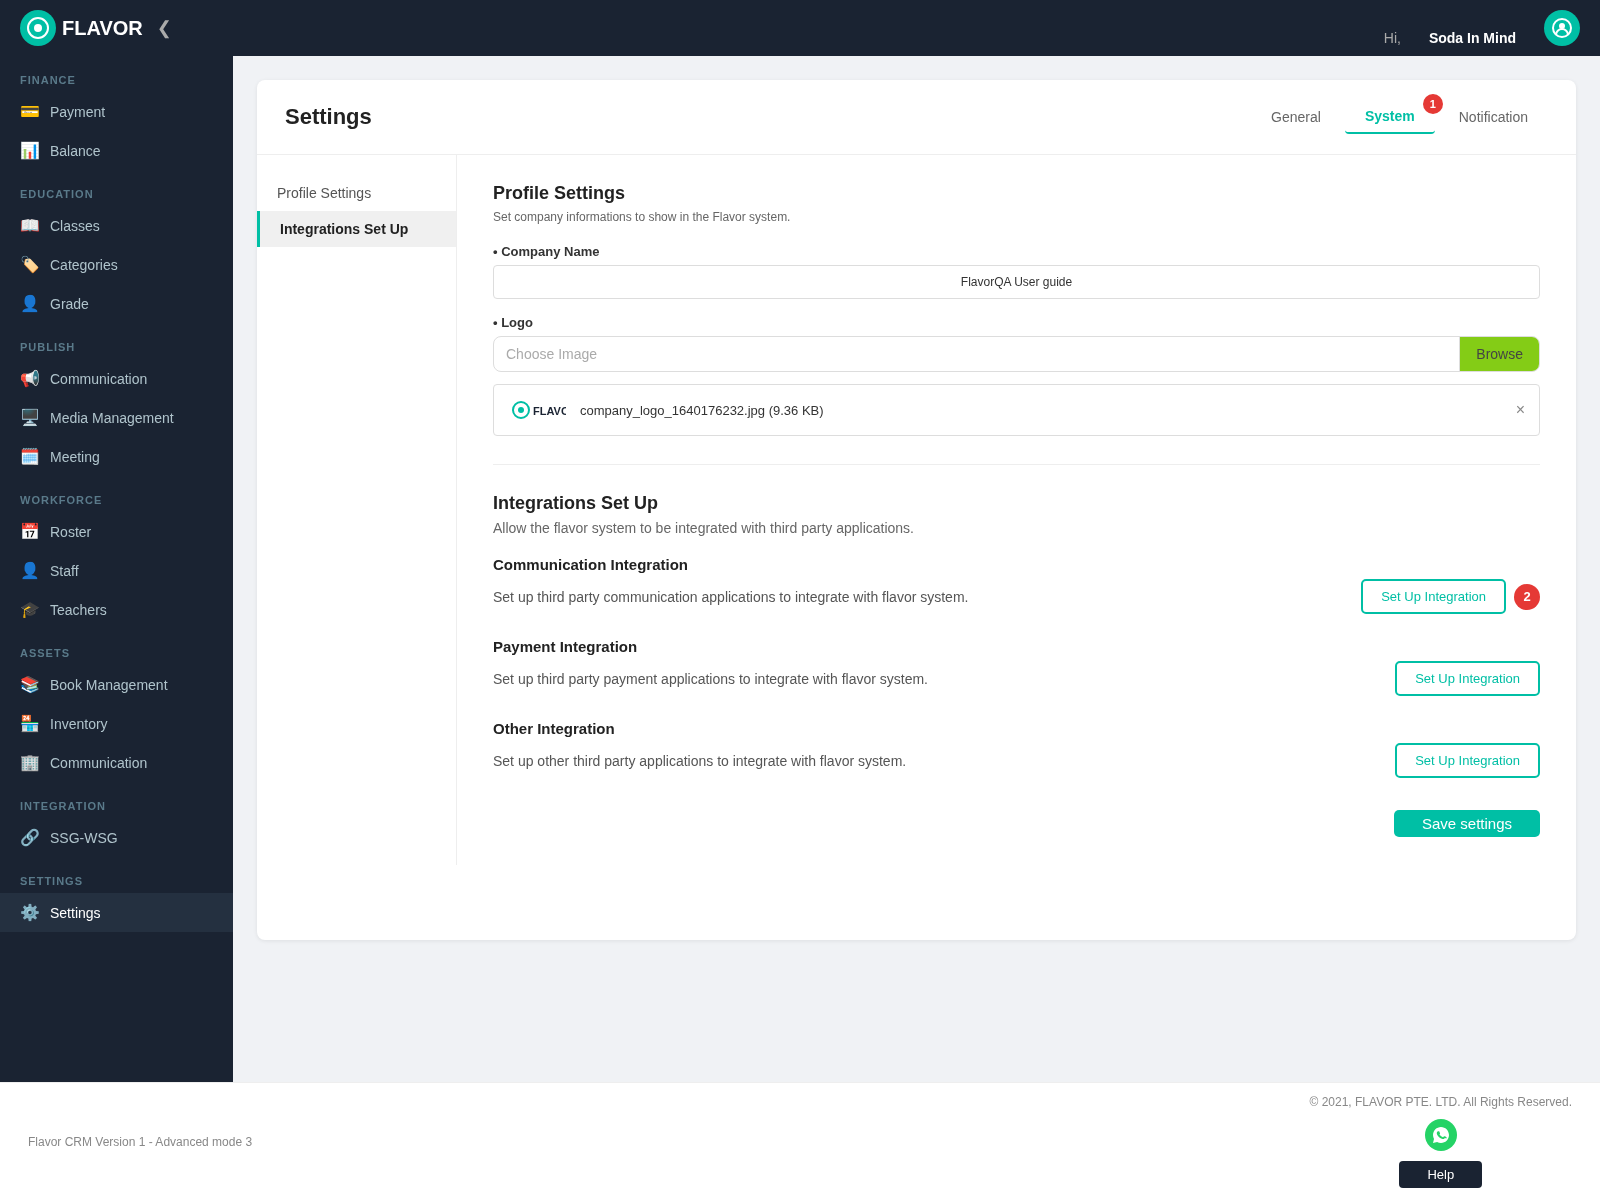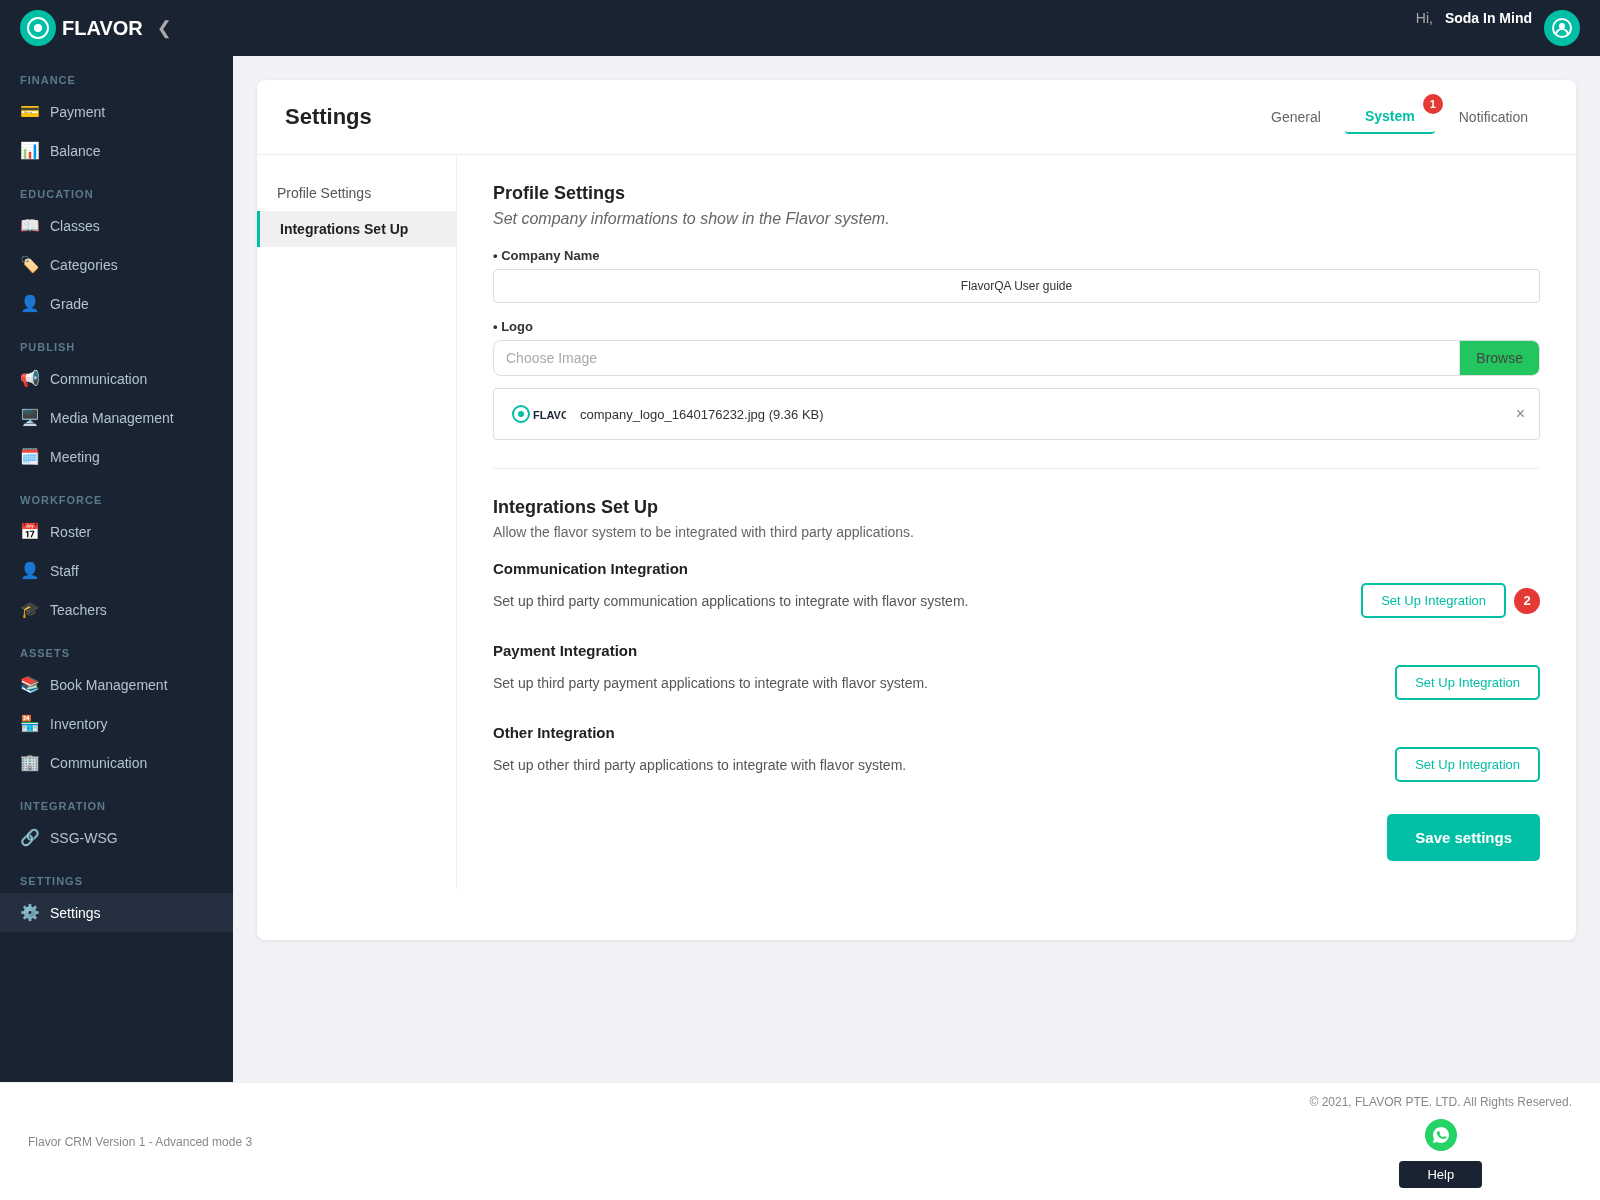--- a/index.html
+++ b/index.html
@@ -7,21 +7,21 @@
 
     
     .top-header {
       display: flex; align-items: center; justify-content: space-between;
       background: #1a2332; height: 56px; padding: 0 20px; flex-shrink: 0;
     }
     .logo-icon { width: 36px; height: 36px; border-radius: 50%; background: #00bfa5; display: flex; align-items: center; justify-content: center; color: white; font-weight: bold; font-size: 14px; }
     .logo-brand { display: flex; align-items: center; gap: 6px; }
     .logo-brand-text { color: white; font-size: 20px; font-weight: 700; }
     .chevron-btn { color: #aaa; background: none; border: none; cursor: pointer; font-size: 18px; margin-left: 8px; }
-    .header-right { display: flex; align-items: flex-start; gap: 12px; }
+    .header-right { display: flex; align-items: flex-end; gap: 28px; }
     .header-hi { color: #aaa; font-size: 14px; }
     .header-name { color: white; font-weight: 600; }
     .header-avatar { width: 36px; height: 36px; border-radius: 50%; background: #00bfa5; display: flex; align-items: center; justify-content: center; }
 
     
     .main-layout { display: flex; flex: 1; overflow: hidden; }
 
     
     .sidebar {
       width: 233px; background: #1a2332; color: #ccc; flex-shrink: 0;
@@ -71,35 +71,35 @@
       width: 200px; flex-shrink: 0; padding: 20px 0; border-right: 1px solid #eee;
     }
     .settings-nav-item {
       padding: 10px 20px; cursor: pointer; color: #555; font-size: 14px;
     }
     .settings-nav-item.active { background: #f0f0f0; font-weight: 600; color: #222; border-left: 3px solid #00bfa5; }
 
     
     .settings-content { flex: 1; padding: 28px 36px; overflow-y: auto; }
     .section-title { font-size: 18px; font-weight: 700; color: #222; margin-bottom: 6px; }
-    .section-desc { color: #666; font-size: 16px; margin-bottom: 20px; font-style: italic; }
+    .section-desc { color: #666; font-size: 12px; margin-bottom: 20px; }
     .field-label { font-size: 13px; font-weight: 600; color: #333; margin-bottom: 6px; }
     .field-label::before { content: '• '; color: #333; }
     .text-input {
       width: 100%; padding: 9px 12px; border: 1px solid #ddd; border-radius: 4px;
       font-size: 12px; color: #333; margin-bottom: 16px; text-align: center;
     }
     .file-input-row {
       display: flex; align-items: center; border: 1px solid #ddd; border-radius: 8px; overflow: hidden; margin-bottom: 12px;
     }
     .file-input-placeholder {
       flex: 1; padding: 9px 12px; color: #aaa; font-size: 14px;
     }
     .browse-btn {
-      padding: 9px 16px; background: #22c55e; border: none; border-left: 1px solid #ddd;
+      padding: 9px 16px; background: #84cc16; border: none; border-left: 1px solid #ddd;
       cursor: pointer; font-size: 14px; color: #444;
     }
     .logo-preview {
       display: flex; align-items: center; gap: 12px; border: 1px solid #ddd;
       border-radius: 4px; padding: 10px 14px; margin-bottom: 20px;
     }
     .logo-preview-img {
       width: 60px; height: 30px; display: flex; align-items: center; justify-content: center;
       background: white;
     }
@@ -124,22 +124,22 @@
       white-space: nowrap;
     }
     .step-badge {
       width: 26px; height: 26px; border-radius: 50%; background: #e53935;
       color: white; font-size: 13px; font-weight: 700;
       display: flex; align-items: center; justify-content: center;
     }
 
     .save-btn-row { display: flex; justify-content: flex-end; margin-top: 32px; }
     .save-btn {
-      padding: 15px 28px; background: #00bfa5; color: white; border: none;
-      border-radius: 5px; font-size: 15px; font-weight: 700; cursor: pointer;
+      padding: 5px 28px; background: #00bfa5; color: white; border: none;
+      border-radius: 5px; font-size: 15px; font-weight: 400; cursor: pointer;
     }
 
     
     .footer {
       background: white; border-top: 1px solid #eee; padding: 12px 28px;
       display: flex; align-items: center; justify-content: space-between;
       font-size: 12px; color: #888; flex-shrink: 0;
     }
     .footer-right { display: flex; align-items: center; gap: 10px; flex-direction: column; }
     .whatsapp-btn {

